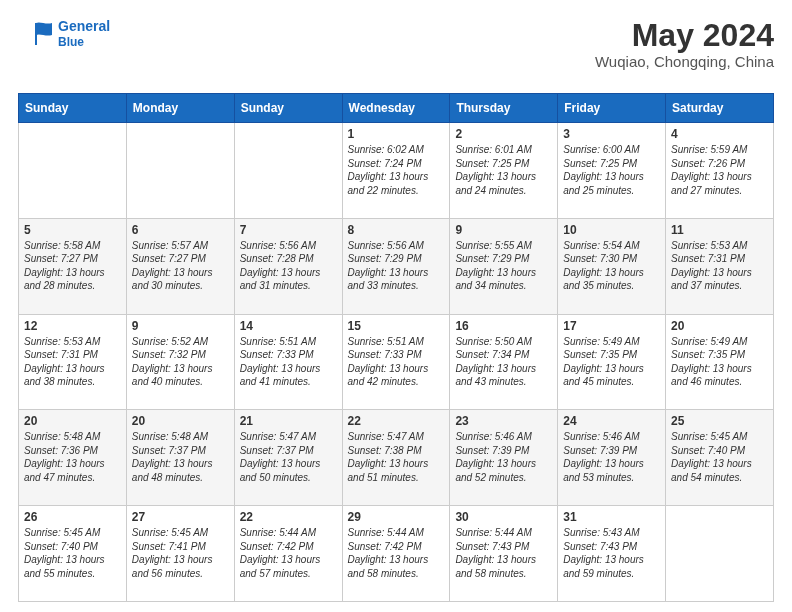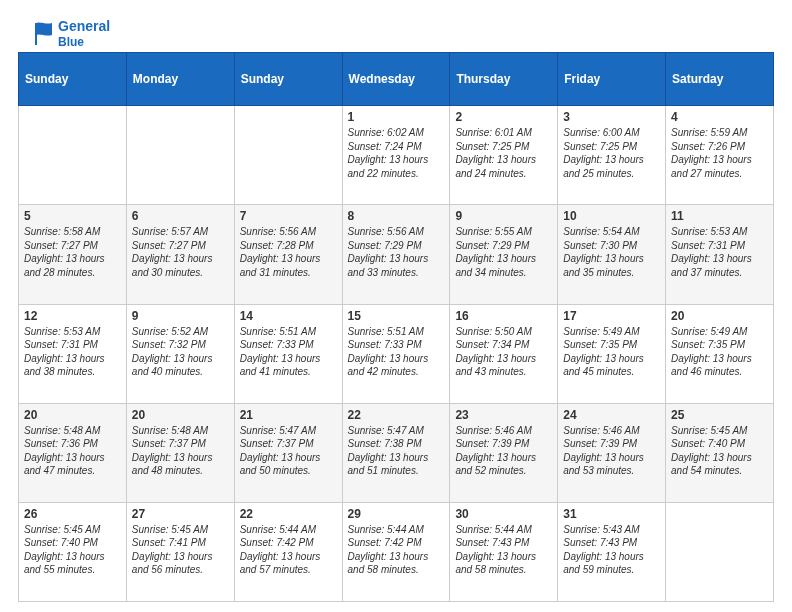--- a/index.html
+++ b/index.html
@@ -14,21 +14,21 @@
       width: 792px;
       height: 612px;
       padding: 18px 18px 10px 18px;
       display: flex;
       flex-direction: column;
     }
     .header {
       display: flex;
       justify-content: space-between;
       align-items: flex-start;
-      margin-bottom: 3px;
+      margin-bottom: 23px;
     }
     .logo {
       display: flex;
       align-items: center;
       gap: 4px;
     }
     .logo-icon {
       width: 36px;
       height: 30px;
     }
@@ -51,21 +51,21 @@
       border-collapse: collapse;
       width: 100%;
       table-layout: fixed;
     }
     .calendar th {
       background: #1a6bbf;
       color: #fff;
       font-size: 12px;
       font-weight: bold;
       text-align: left;
-      padding: 19px 6px;
+      padding: 7px 6px;
       border: 1px solid #1550a0;
     }
     .calendar td {
       border: 1px solid #ccc;
       vertical-align: top;
       padding: 4px 5px;
       font-size: 10.5px;
       color: #333;
       background: #fff;
     }
@@ -105,20 +105,24 @@
       <svg class="logo-icon" viewBox="0 0 36 30" xmlns="http://www.w3.org/2000/svg">
         <rect x="0" y="0" width="36" height="30" fill="white"></rect>
 
         <path d="M18 4 C22 2, 28 6, 34 4 L34 16 C28 18, 22 14, 18 16 Z" fill="#1a6bbf"></path>
         <path d="M18 4 L18 26" stroke="#1a6bbf" stroke-width="2" fill="none"></path>
       </svg>
       <div>
         <div style="font-size:14px;font-weight:bold;color:#1a6bbf;line-height:1.2;">General</div>
         <div style="font-size:12px;font-weight:bold;color:#1a6bbf;line-height:1.2;">Blue</div>
       </div>
+    </div>
+    <div class="title-block">
+      <div class="main-title">May 2024</div>
+      <div class="subtitle">Wuqiao, Chongqing, China</div>
     </div>
   </div>
 
   <table class="calendar">
     <thead>
       <tr>
         <th>Sunday</th>
         <th>Monday</th>
         <th>Sunday</th>
         <th>Wednesday</th>

